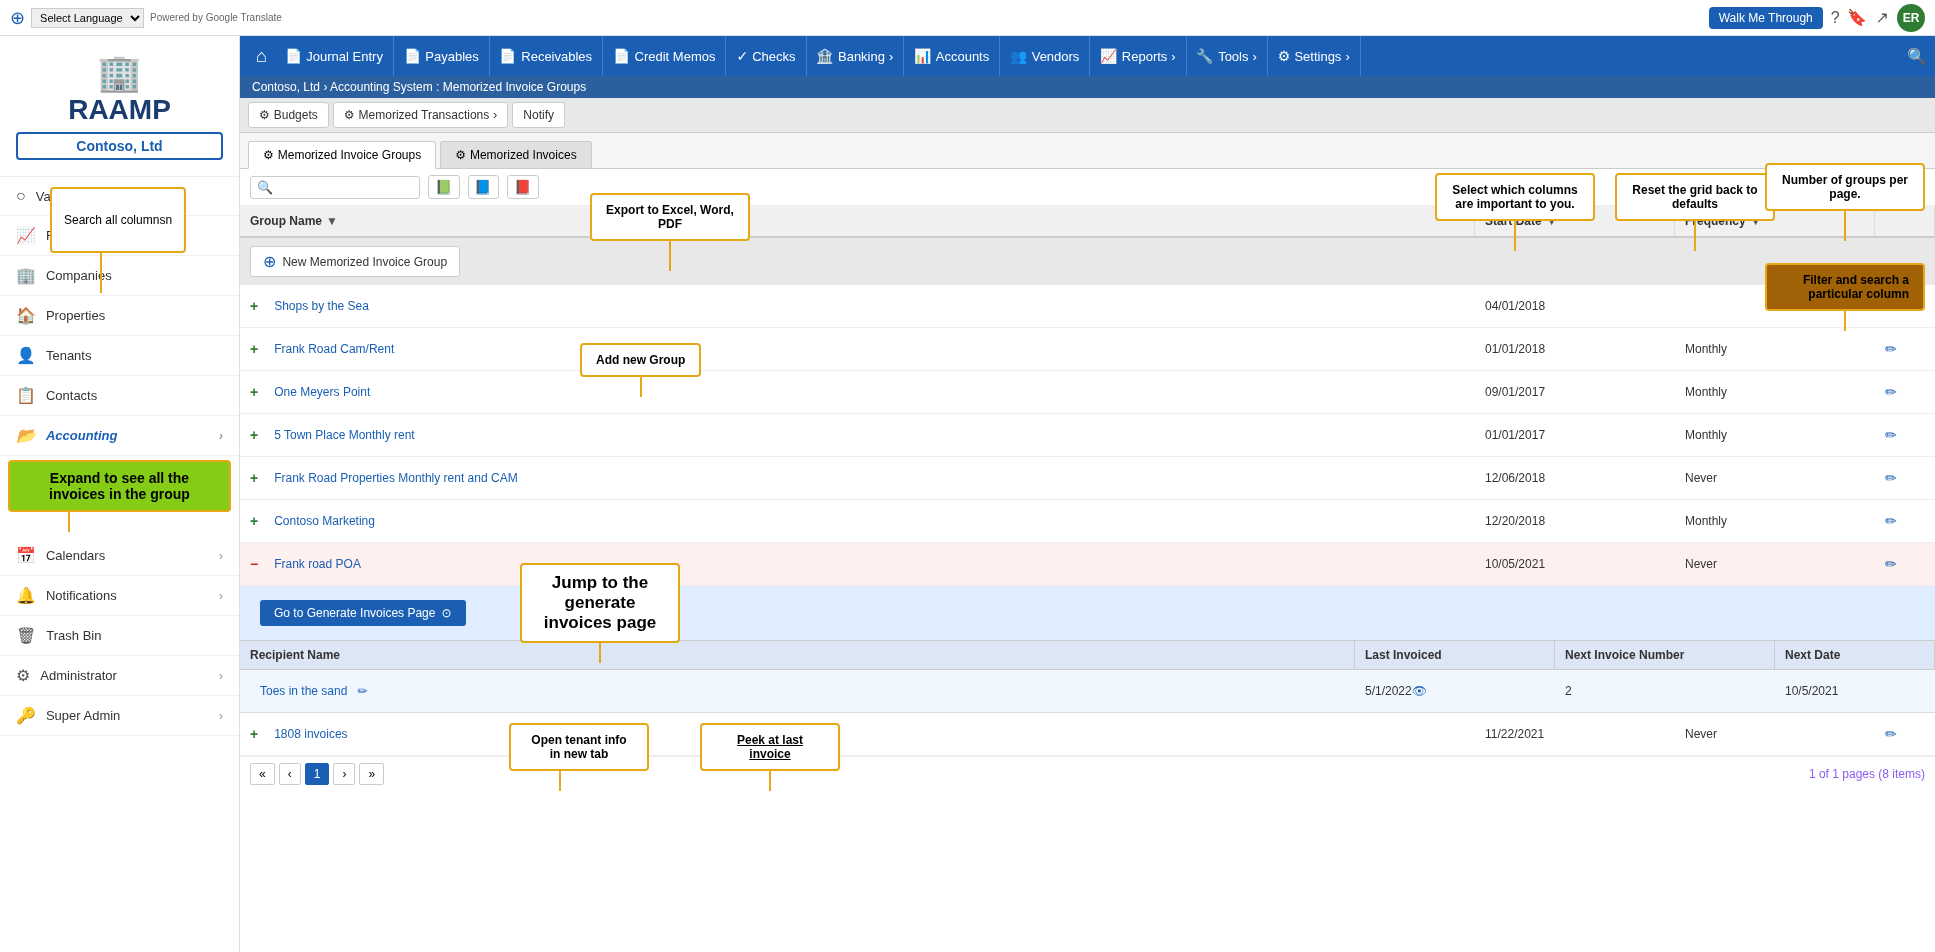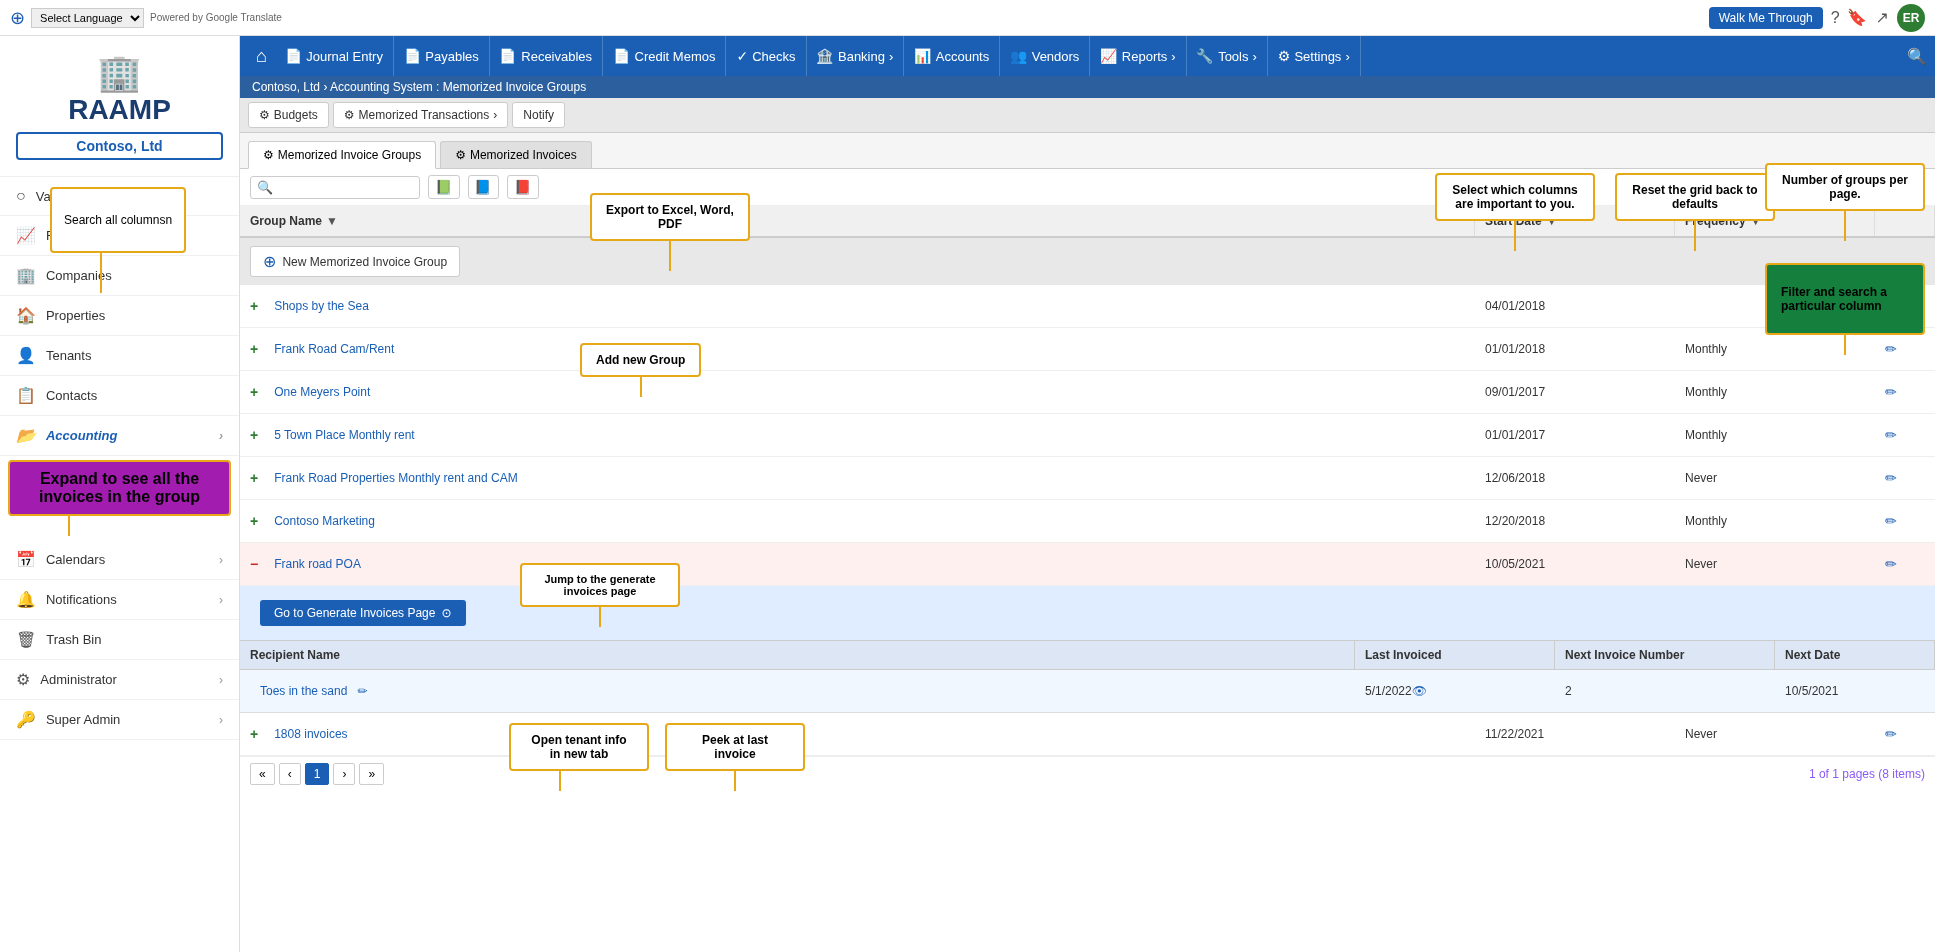--- a/index.html
+++ b/index.html
@@ -160,21 +160,21 @@
       <span class="si-icon">📋</span>
       <span class="si-label">Contacts</span>
     </div>
     <div class="sidebar-item accounting">
       <span class="si-icon">📂</span>
       <span class="si-label">Accounting</span>
       <span class="si-arrow">›</span>
     </div>
 
     <div style="margin: 4px 8px; position:relative;">
-      <div style="background:#a21caf;border:2px solid #e6a817;border-radius:4px;padding:8px 12px;font-size:16px;font-weight:bold;text-align:center;">Expand to see all the invoices in the group</div>
+      <div style="background:#84cc16;border:2px solid #e6a817;border-radius:4px;padding:8px 12px;font-size:14px;font-weight:bold;text-align:center;">Expand to see all the invoices in the group</div>
       <div style="width:2px;height:20px;background:#e6a817;margin-left:60px;"></div>
     </div>
 
     <div class="sidebar-item">
       <span class="si-icon">📅</span>
       <span class="si-label">Calendars</span>
       <span class="si-arrow">›</span>
     </div>
     <div class="sidebar-item">
       <span class="si-icon">🔔</span>
@@ -321,40 +321,40 @@
         <div style="background:#fff;border:2px solid #e6a817;border-radius:4px;padding:8px 14px;font-size:12px;font-weight:bold;text-align:center;max-width:160px;">Reset the grid back to defaults</div>
         <div style="width:2px;height:30px;background:#e6a817;margin:0 auto;"></div>
       </div>
 
       <div style="position:absolute;top:30px;right:10px;z-index:200;pointer-events:none;">
         <div style="background:#fff;border:2px solid #e6a817;border-radius:4px;padding:8px 14px;font-size:12px;font-weight:bold;text-align:center;max-width:160px;">Number of groups per page.</div>
         <div style="width:2px;height:30px;background:#e6a817;margin:0 auto;"></div>
       </div>
 
       <div style="position:absolute;top:130px;right:10px;z-index:200;pointer-events:none;">
-        <div style="background:#15803d;border:2px solid #e6a817;border-radius:4px;padding:20px 14px;font-size:12px;font-weight:bold;text-align:left;max-width:160px;">Filter and search a particular column</div>
+        <div style="background:#a16207;border:2px solid #e6a817;border-radius:4px;padding:8px 14px;font-size:12px;font-weight:bold;text-align:right;max-width:160px;">Filter and search a particular column</div>
         <div style="width:2px;height:20px;background:#e6a817;margin:0 auto;"></div>
       </div>
 
       <div style="position:absolute;top:210px;left:340px;z-index:200;pointer-events:none;">
         <div style="background:#fff;border:2px solid #e6a817;border-radius:4px;padding:8px 14px;font-size:12px;font-weight:bold;text-align:center;max-width:160px;">Add new Group</div>
         <div style="width:2px;height:20px;background:#e6a817;margin:0 auto;"></div>
       </div>
 
       <div style="position:absolute;top:430px;left:280px;z-index:200;pointer-events:none;">
-        <div style="background:#fff;border:2px solid #e6a817;border-radius:4px;padding:8px 14px;font-size:11px;font-weight:bold;text-align:center;max-width:160px;">Jump to the generate invoices page</div>
+        <div style="background:#fff;border:2px solid #e6a817;border-radius:4px;padding:8px 14px;font-size:17px;font-weight:bold;text-align:center;max-width:160px;">Jump to the generate invoices page</div>
         <div style="width:2px;height:20px;background:#e6a817;margin:0 auto;"></div>
       </div>
 
       <div style="position:absolute;top:590px;left:230px;z-index:200;pointer-events:none;">
         <div style="background:#fff;border:2px solid #e6a817;border-radius:4px;padding:8px 14px;font-size:12px;font-weight:bold;text-align:center;max-width:140px;margin-left:39px;">Open tenant info in new tab</div>
         <div style="width:2px;height:20px;background:#e6a817;margin:0 auto;"></div>
       </div>
 
-      <div style="position:absolute;top:590px;left:425px;z-index:200;pointer-events:none;">
+      <div style="position:absolute;top:590px;left:460px;z-index:200;pointer-events:none;text-decoration:underline;">
         <div style="background:#fff;border:2px solid #e6a817;border-radius:4px;padding:8px 14px;font-size:12px;font-weight:bold;text-align:center;max-width:140px;">Peek at last invoice</div>
         <div style="width:2px;height:20px;background:#e6a817;margin:0 auto;"></div>
       </div>
 
       <div class="grid-container">
 
         <div class="grid-header">
           <div class="grid-header-cell">
             <span>Group Name</span>
             <span class="filter-icon">▼</span>

